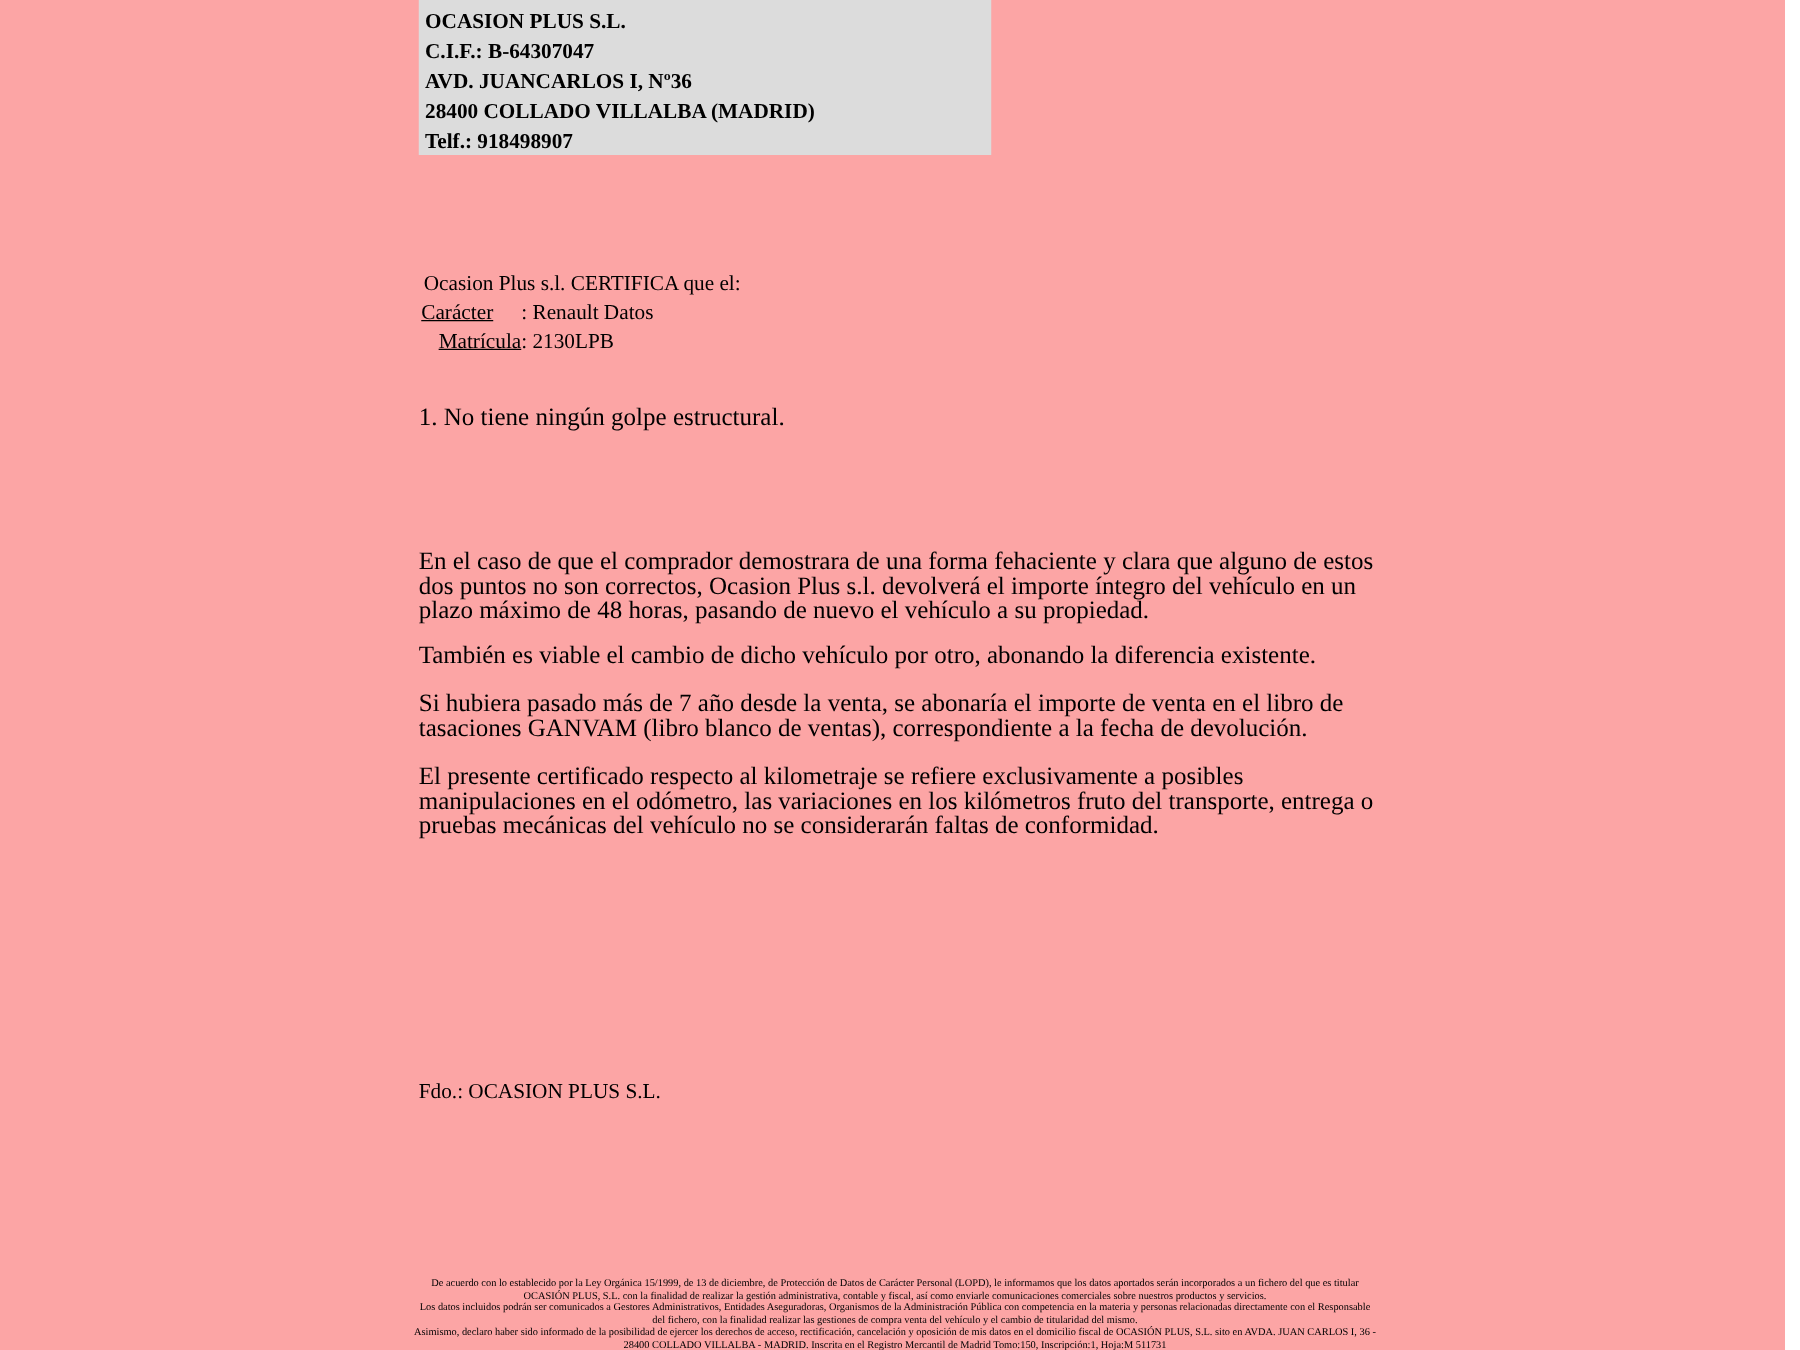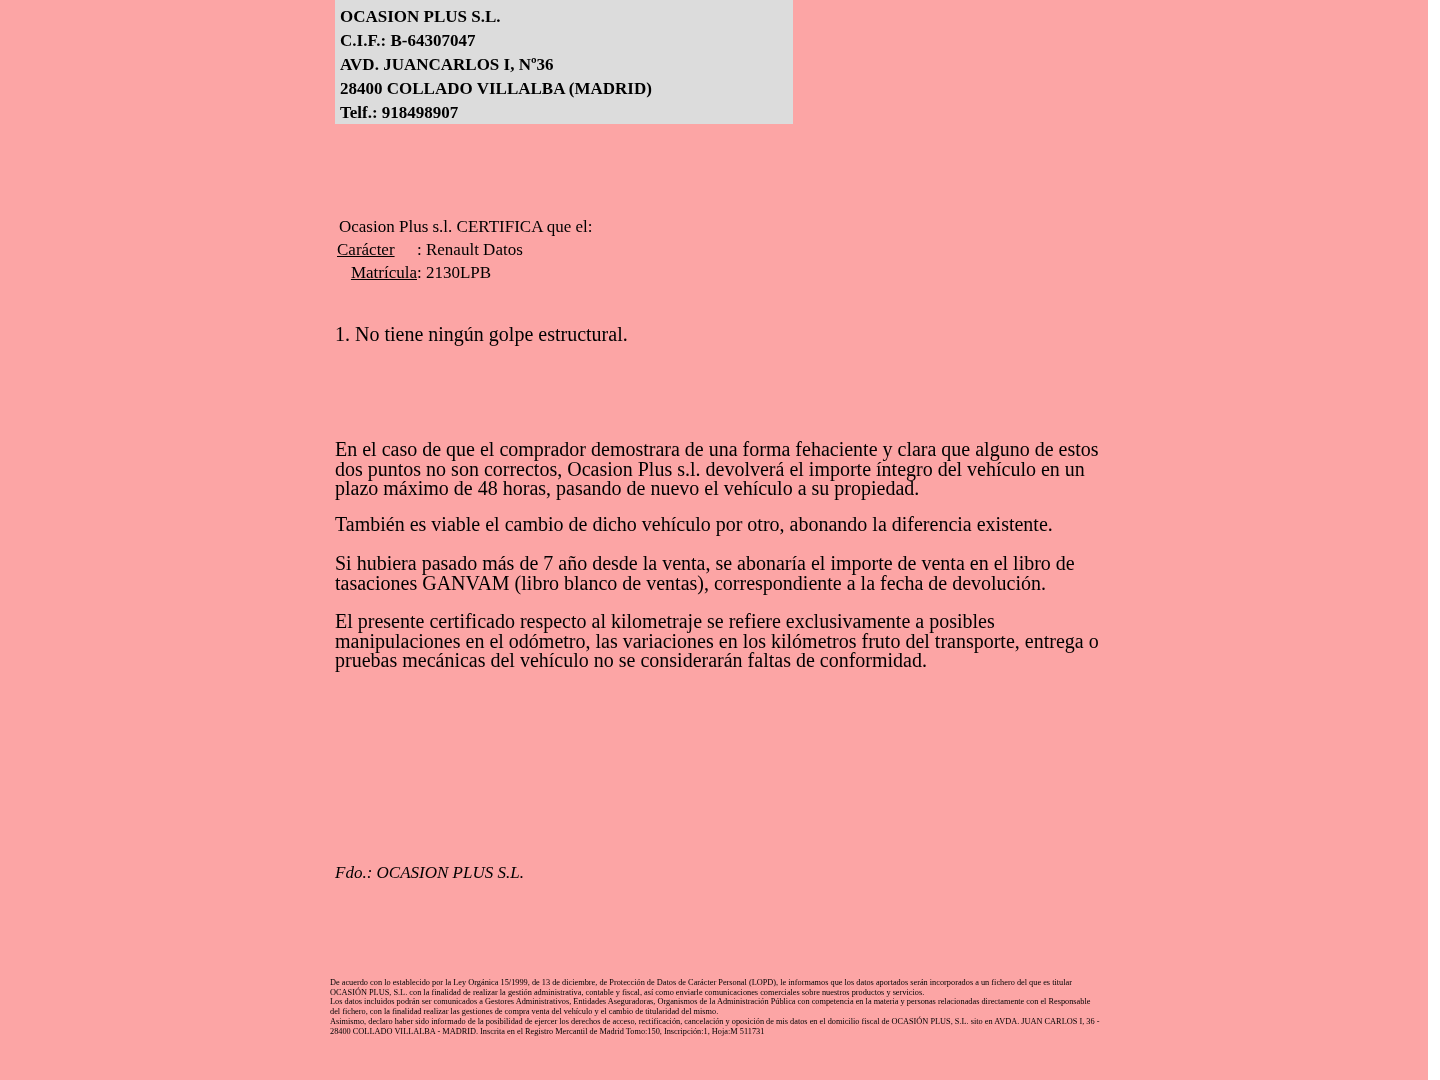--- a/index.html
+++ b/index.html
@@ -64,29 +64,29 @@
   .p-main0  { top: 440px; }
   .p-main1  { top: 515px; }
   .p-main2  { top: 554px; }
   .p-main3  { top: 612px; }
   .signature {
     position: absolute;
     left: 335px;
     top: 863px;
     font-size: 17px;
     white-space: nowrap;
-    font-style: italic;
   }
   .legal-footer {
     position: absolute;
     left: 330px;
-    top: 978px;
+    top: 1022px;
     width: 772px;
     font-size: 8.3px;
     line-height: 9.7px;
+    text-align: center;
   }
   .legal-footer .fpar { margin: 0; }
 </style>
 </head>
 <body>
 
 <div class="page">
 
   <div class="header-box">
     <div class="hline">OCASION PLUS S.L.</div>

